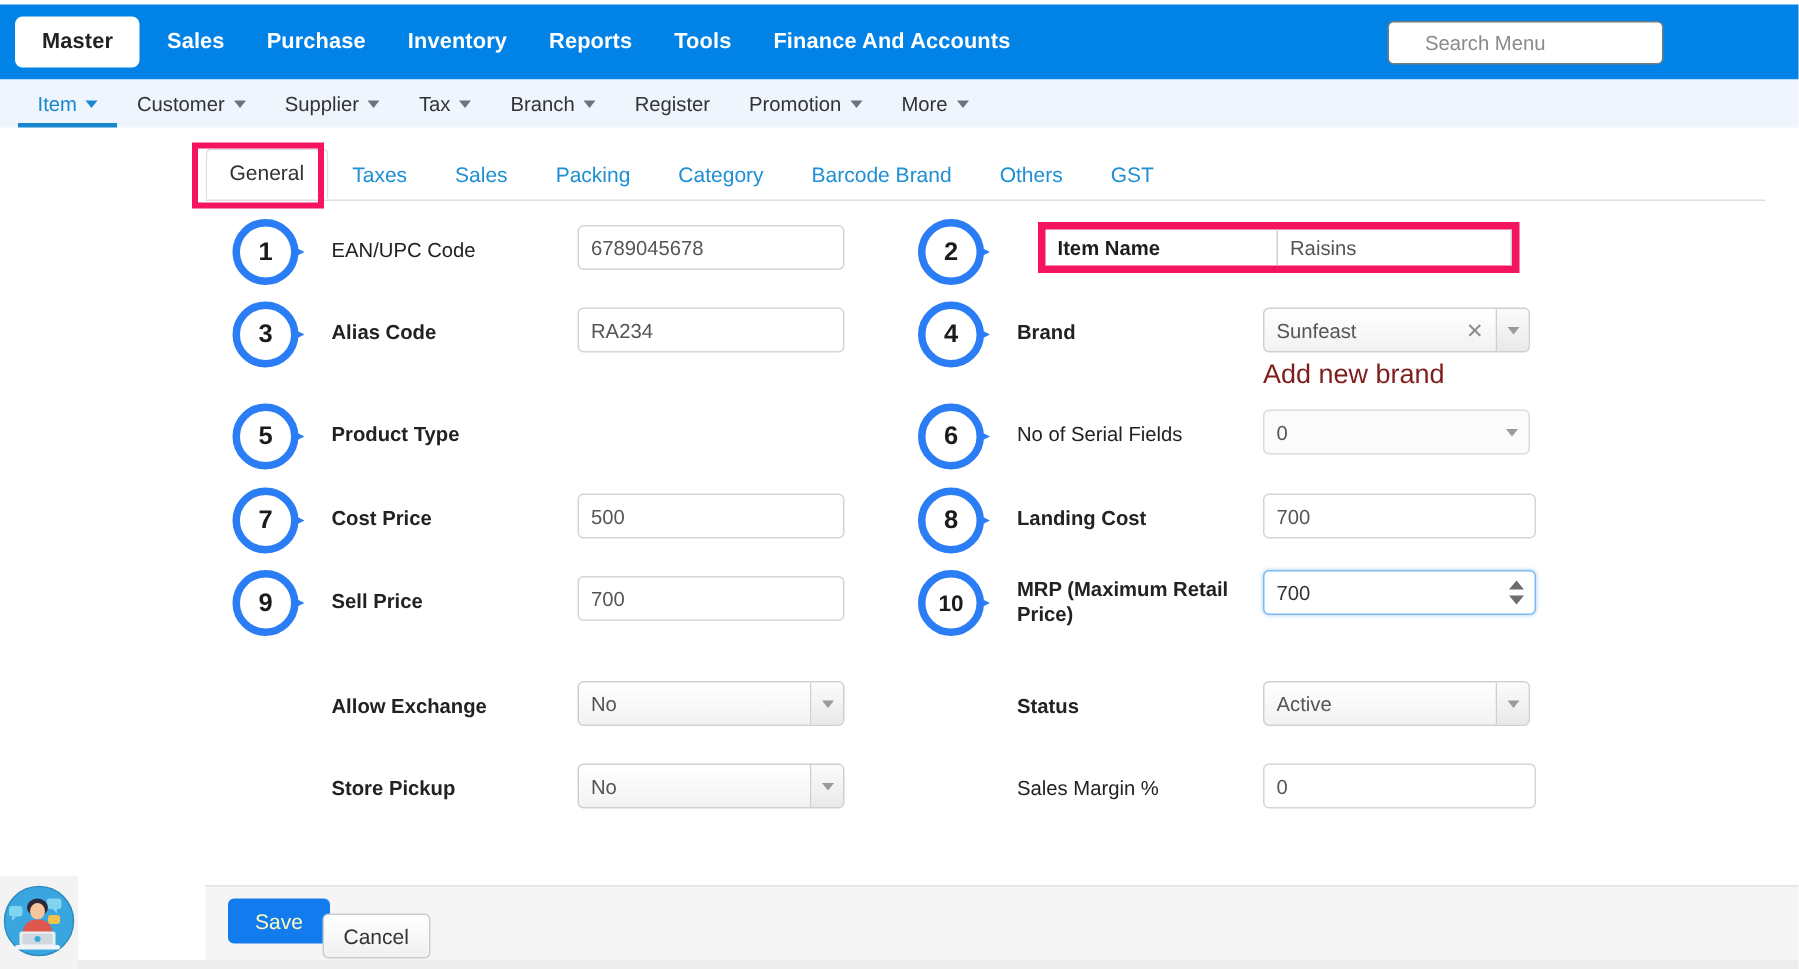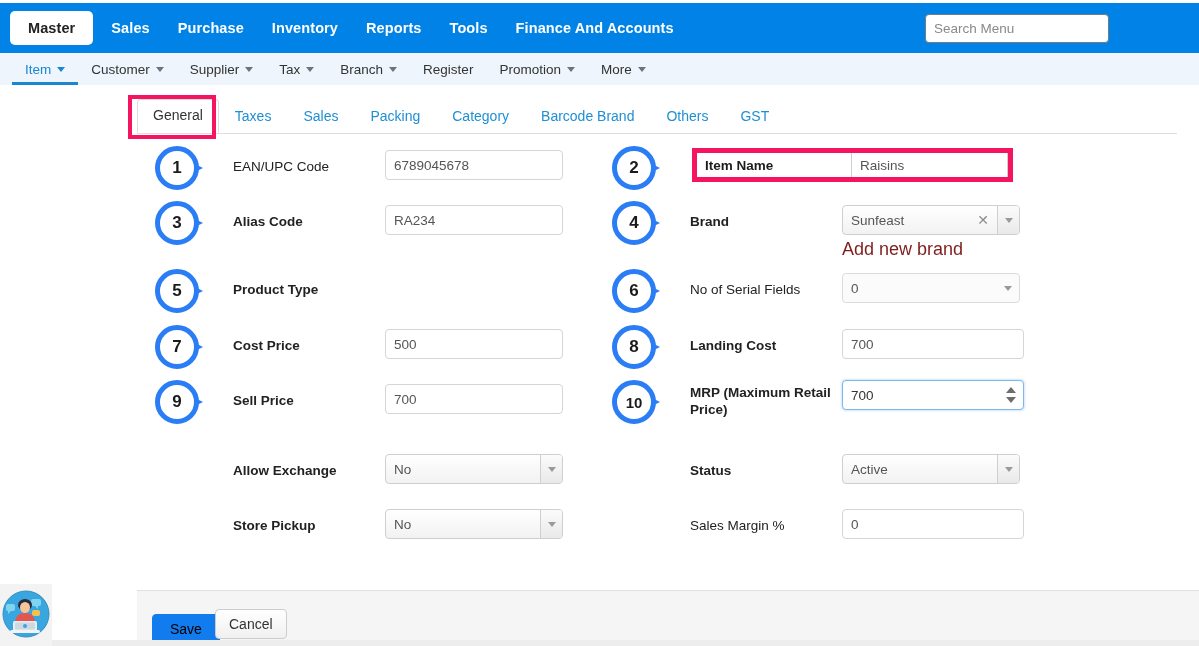--- a/index.html
+++ b/index.html
@@ -34,21 +34,21 @@
     border-radius: 5px;
     padding: 9px 18px;
     margin-right: 4px;
   }
   .search-menu {
     position: absolute; left: 925px; top: 14px;
     width: 184px; height: 29px;
     background: #ffffff;
     border: 1px solid #6f7d85;
     border-radius: 4px;
-    padding: 0 8px;
+    padding: 0 24px;
     font-size: 13.5px;
     color: #555;
     font-family: "Liberation Sans", sans-serif;
     outline: none;
   }
   .search-menu::placeholder { color: #8a8a8a; }
 
   
   .subnav {
     position: absolute; left: 0; top: 53px;
@@ -148,21 +148,21 @@
     position: absolute; left: 28px; top: 12px;
     width: 0; height: 0;
     border-top: 10px solid transparent;
     border-bottom: 10px solid transparent;
     border-left: 20px solid #2a7df4;
     z-index: 1;
   }
 
   .lbl {
     position: absolute;
-    left: 78px; top: 12px;
+    left: 66px; top: 12px;
     width: 148px;
     font-size: 13.5px;
     color: #222222;
     font-weight: bold;
     line-height: 17px;
   }
   .lbl.thin { font-weight: normal; }
   .lbl.two { top: 4px; }
 
   .ctl { position: absolute; left: 230px; top: 4px; }
@@ -262,22 +262,22 @@
     font-size: 13.5px; color: #555555;
     border-right: 1px solid #cfcfcf;
   }
   .footer {
     position: absolute; left: 137px; top: 590px;
     width: 1062px; height: 52px;
     background: #f5f5f5;
     border-top: 1px solid #e2e2e2;
   }
   .btn-save {
-    position: absolute; left: 15px; top: 23px;
-    background: #127cef; color: #000000;
+    position: absolute; left: 15px; top: 8px;
+    background: #127cef; color: #fef9c3;
     border: 1px solid #127cef;
     border-radius: 4px;
     font-size: 14px;
     padding: 6px 17px;
     cursor: pointer;
     font-family: "Liberation Sans", sans-serif;
   }
   .btn-cancel {
     position: absolute; left: 78px; top: 18px;
     background: linear-gradient(#ffffff, #f0f0f0);

